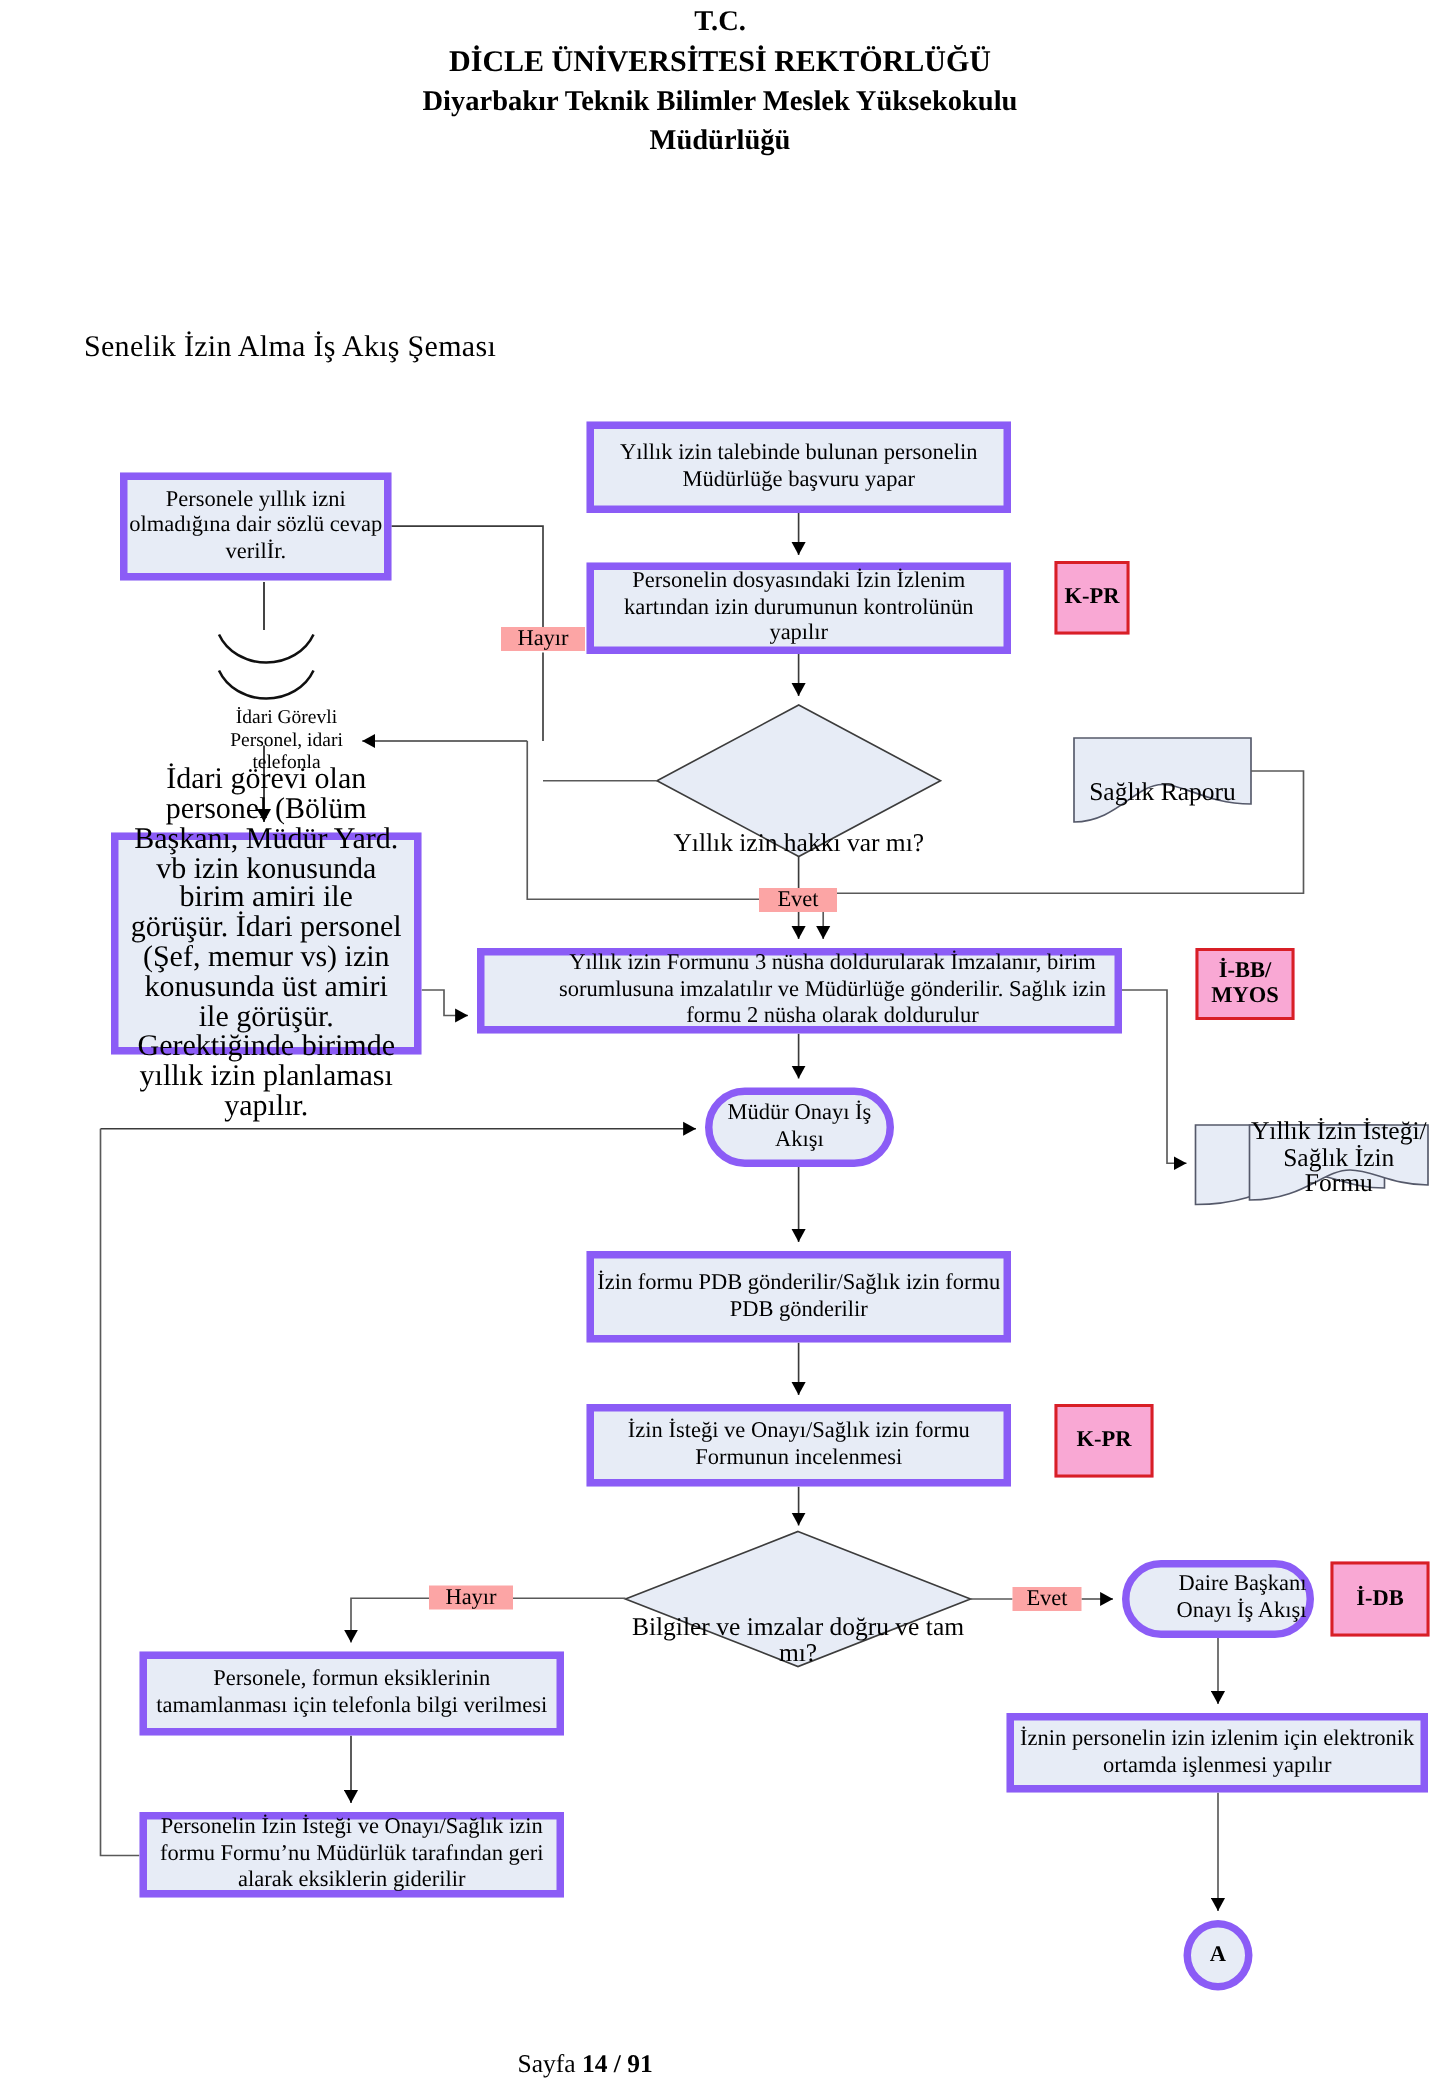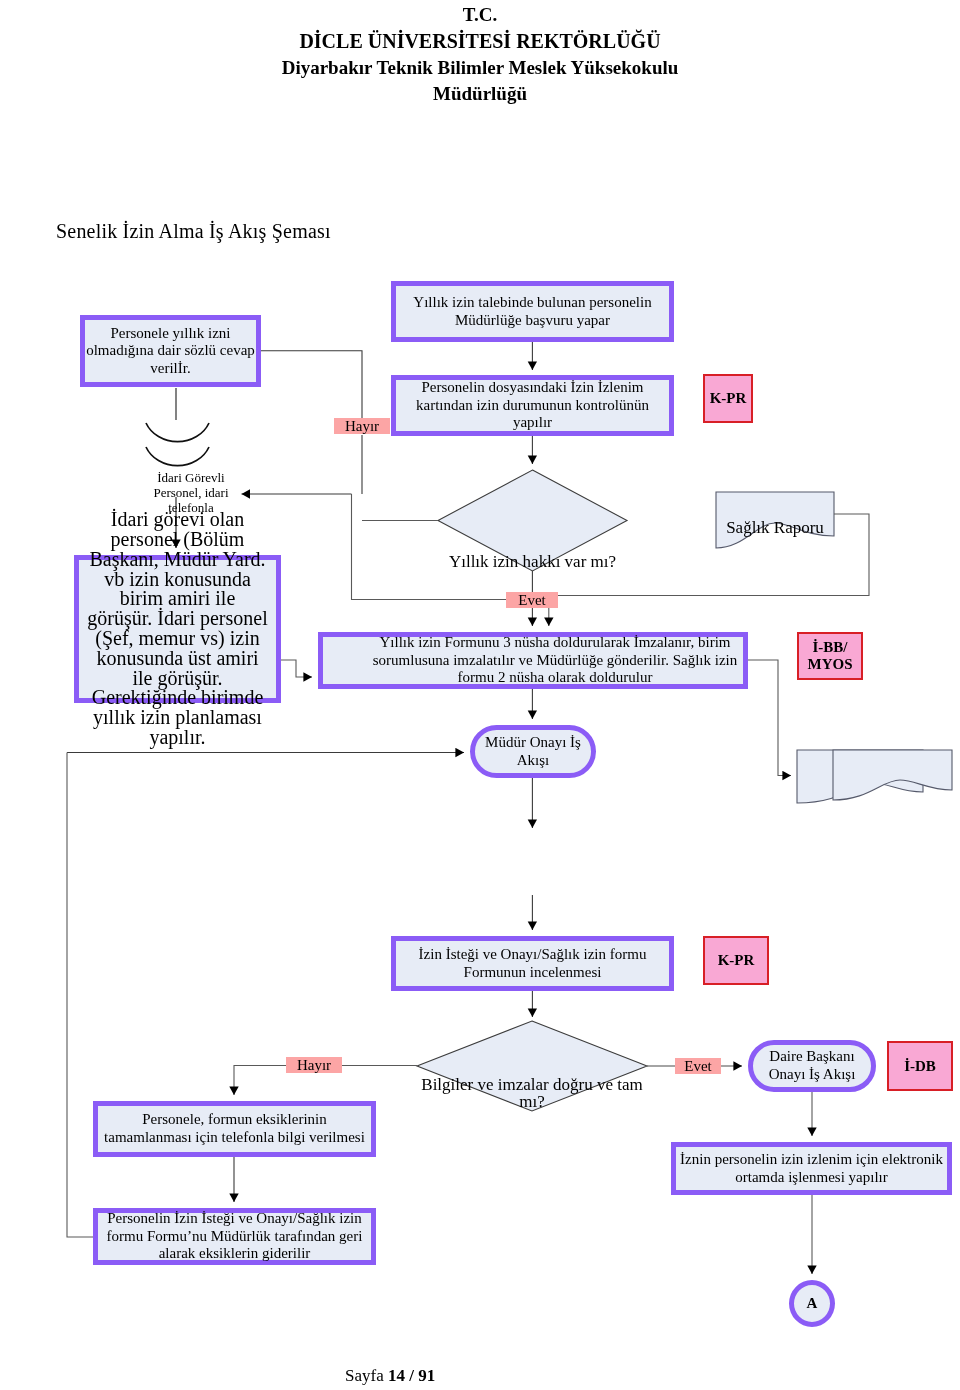--- a/index.html
+++ b/index.html
@@ -114,30 +114,33 @@
     </div>
 
   <div class="node kbox" style="left:797px;top:632px;width:66px;height:48px;">
       <span>İ-BB/ MYOS</span>
     </div>
 
   <div class="node rounded" style="left:470px;top:725px;width:126px;height:53px;">
       <span>Müdür Onayı İş Akışı</span>
     </div>
 
+  <div class="node" style="left:391px;top:834px;width:283px;height:61px;">
+      <span>İzin formu  PDB gönderilir/Sağlık izin formu PDB gönderilir</span>
+    </div>
 
   <div class="node" style="left:391px;top:936px;width:283px;height:55px;">
       <span>İzin İsteği ve Onayı/Sağlık izin formu Formunun incelenmesi</span>
     </div>
 
   <div class="node kbox" style="left:703px;top:936px;width:66px;height:49px;">
       <span>K-PR</span>
     </div>
 
-  <div class="node rounded" style="left:748px;top:1040px;width:128px;height:52px;">
+  <div class="node rounded" style="left:748px;top:1040px;width:128px;height:52px;text-align:right;">
       <span>Daire Başkanı Onayı İş Akışı</span>
     </div>
 
   <div class="node kbox" style="left:887px;top:1041px;width:66px;height:50px;">
       <span>İ-DB</span>
     </div>
 
   <div class="node" style="left:93px;top:1101px;width:283px;height:56px;">
       <span>Personele, formun eksiklerinin tamamlanması için telefonla bilgi verilmesi</span>
     </div>
@@ -159,20 +162,23 @@
     </div>
 
   <div class="diamond-wrap" style="left:417px;top:1021px;width:230px;height:90px;">
       <span>Bilgiler ve imzalar doğru ve tam mı?</span>
     </div>
 
   <div class="diamond-wrap" style="left:716px;top:492px;width:118px;height:45px;">
       <span>Sağlık Raporu</span>
     </div>
 
+  <div class="diamond-wrap" style="left:833px;top:750px;width:119px;height:48px;">
+      <span>Yıllık İzin İsteği/ Sağlık İzin Formu</span>
+    </div>
 
   <div class="label" style="left:334px;top:418px;width:56px;"><span>Hayır</span></div>
   <div class="label" style="left:506px;top:592px;width:52px;"><span>Evet</span></div>
   <div class="label" style="left:286px;top:1057px;width:56px;"><span>Hayır</span></div>
   <div class="label" style="left:675px;top:1058px;width:46px;"><span>Evet</span></div>
 
   <div class="footer" style="left:345px;top:1366px;">
     <span>Sayfa </span><b>14 / 91</b>
   </div>
 

